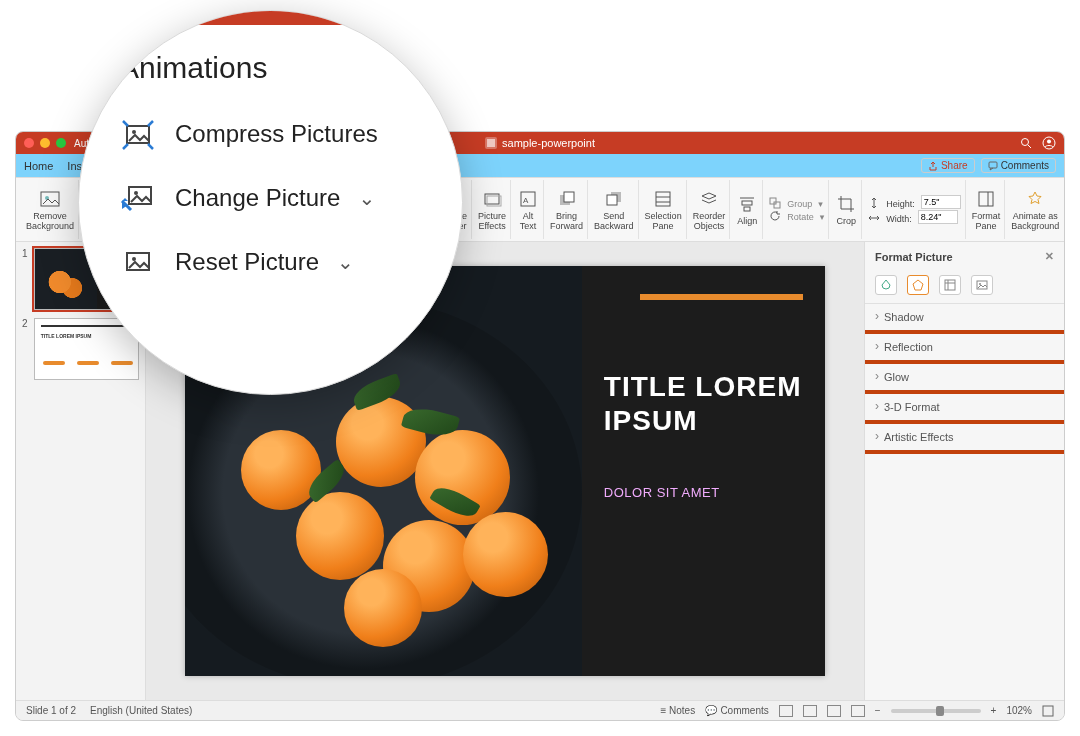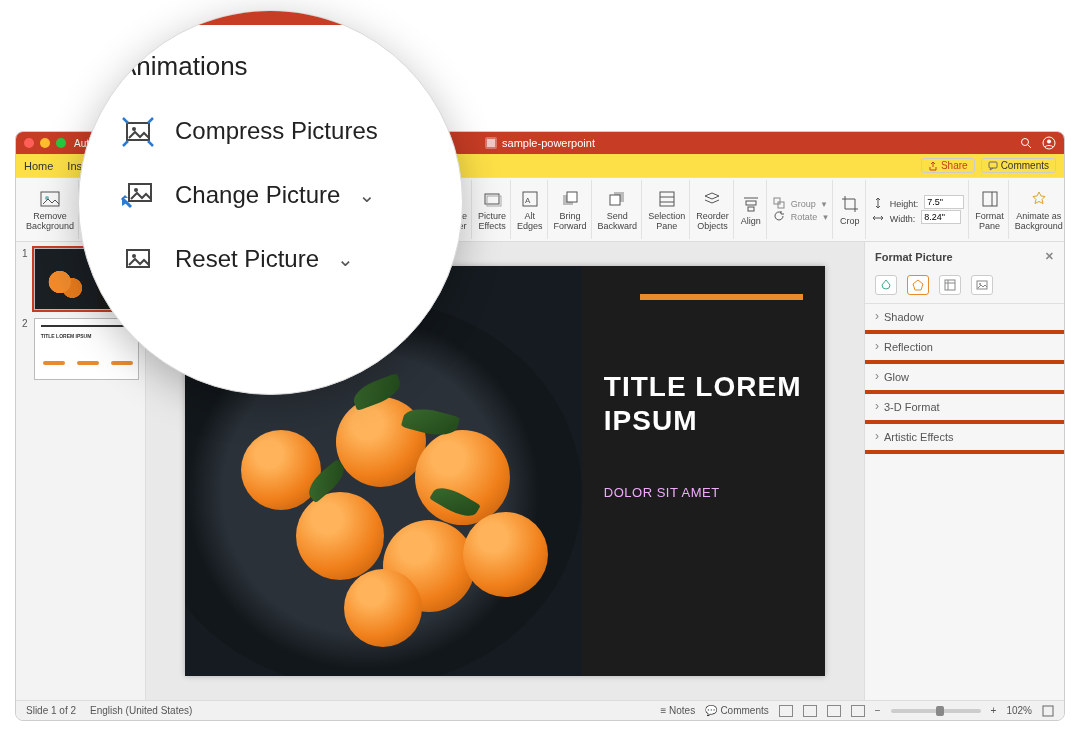--- a/index.html
+++ b/index.html
@@ -9,21 +9,21 @@
 
   .titlebar { height: 22px; background: #c63c24; display:flex; align-items:center; padding:0 8px; color:#fff; font-size:11px; position:relative; }
   .traffic { display:flex; gap:6px; align-items:center; }
   .traffic span { width:10px; height:10px; border-radius:50%; display:inline-block; }
   .tl-red{background:#ff5f57;} .tl-yel{background:#febc2e;} .tl-grn{background:#28c840;}
   .title-center { position:absolute; left:50%; transform:translateX(-50%); display:flex; align-items:center; gap:5px; font-weight:500;}
   .title-center svg{flex-shrink:0;}
   .title-right { margin-left:auto; display:flex; gap:10px; align-items:center; color:#fff; }
   .auto-txt{margin-left:8px; font-size:10px;}
 
-  .tabs-row { height: 24px; background: #fde047; border-bottom:1px solid #ddd; display:flex; align-items:center; padding:0 8px; font-size:11px; gap:14px; color:#333; }
+  .tabs-row { height: 24px; background: #7dd3fc; border-bottom:1px solid #ddd; display:flex; align-items:center; padding:0 8px; font-size:11px; gap:14px; color:#333; }
   .tabs-row .tab { cursor:pointer; }
   .tabs-row .tab.active { color:#c63c24; font-weight:600; border-bottom:2px solid #c63c24; padding-bottom:3px;}
   .tabs-row .tell{display:flex;align-items:center;gap:3px;color:#666;}
   .rt-actions{margin-left:auto;display:flex;gap:6px;}
   .rt-btn{border:1px solid #ccc;border-radius:3px;padding:1px 6px;font-size:10px;display:flex;align-items:center;gap:3px;}
   .rt-btn.share{color:#c63c24;}
 
   .ribbon { height: 64px; background:#f7f7f7; border-bottom:1px solid #ddd; display:flex; align-items:stretch; padding:2px 6px; gap:2px; font-size:9px; color:#444;}
   .ribbon .grp { display:flex; flex-direction:column; align-items:center; justify-content:center; padding:2px 4px; border-right:1px solid #e2e2e2; gap:2px;}
   .ribbon .grp:last-child{border-right:none;}
@@ -72,21 +72,21 @@
   .statusbar{height:20px;background:#f1f1f1;border-top:1px solid #ddd;display:flex;align-items:center;padding:0 10px;font-size:10px;color:#555;gap:14px;}
   .statusbar .right{margin-left:auto;display:flex;align-items:center;gap:10px;}
   .zoom-slider{width:90px;height:4px;background:#ccc;position:relative;border-radius:2px;}
   .zoom-slider .knob{position:absolute;left:50%;top:-3px;width:8px;height:10px;background:#888;border-radius:2px;}
   .view-icn{width:14px;height:12px;border:1px solid #888;display:inline-block;}
 
   
   .magnifier{position:absolute;left:78px;top:10px;width:385px;height:385px;border-radius:50%;background:#fff;border:1px solid #d9d9d9;box-shadow:0 10px 40px rgba(0,0,0,.25);overflow:hidden;z-index:50;}
   .magnifier .cap{position:absolute;top:0;left:0;right:0;height:14px;background:#c63c24;border-radius:190px 190px 0 0;}
   .magnifier .content{position:absolute;top:40px;left:40px;right:30px;}
-  .magnifier h2{font-size:26px;font-weight:500;color:#222;margin-bottom:30px;}
+  .magnifier h2{font-size:30px;font-weight:500;color:#222;margin-bottom:30px;}
   .magnifier .row{display:flex;align-items:center;gap:18px;margin-bottom:26px;font-size:24px;color:#222;}
   .magnifier .row svg{flex-shrink:0;}
   .magnifier .chev{font-size:20px;color:#555;}
 </style>
 </head>
 <body>
 
 <div class="window">
 
   <div class="titlebar">
@@ -184,21 +184,21 @@
         </div>
       <div class="lbl">Picture Effects</div>
     </div>
     <div class="grp">
       <div class="icn">
           <svg width="20" height="20" viewBox="0 0 20 20">
             <rect x="3" y="3" width="14" height="14" stroke="#555" fill="none"></rect>
             <text x="5" y="14" font-size="8" fill="#555">A</text>
           </svg>
         </div>
-      <div class="lbl">Alt Edges</div>
+      <div class="lbl">Alt Text</div>
     </div>
     <div class="grp">
       <div class="icn">
           <svg width="20" height="20" viewBox="0 0 20 20">
             <rect x="3" y="6" width="10" height="10" fill="#bbb"></rect>
             <rect x="7" y="3" width="10" height="10" fill="#fff" stroke="#555"></rect>
           </svg>
         </div>
       <div class="lbl">Bring Forward</div>
     </div>

